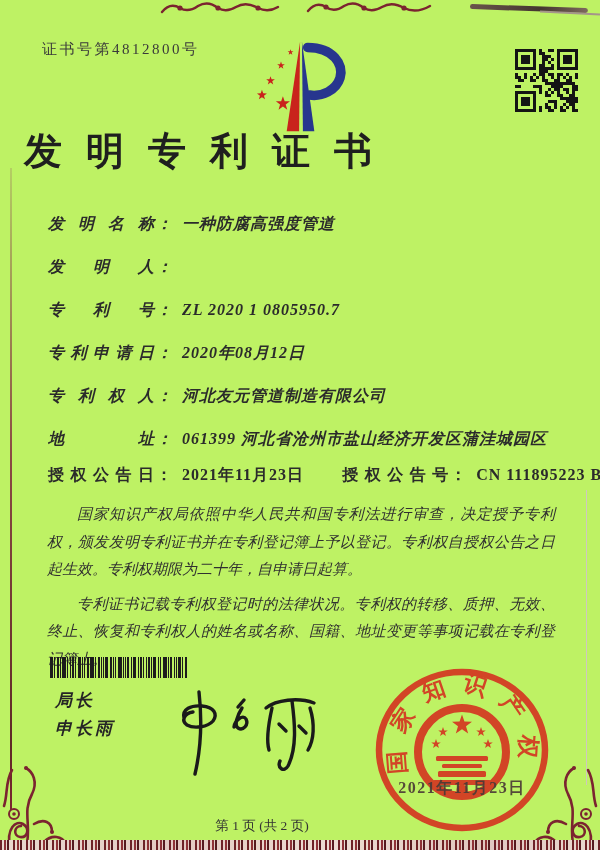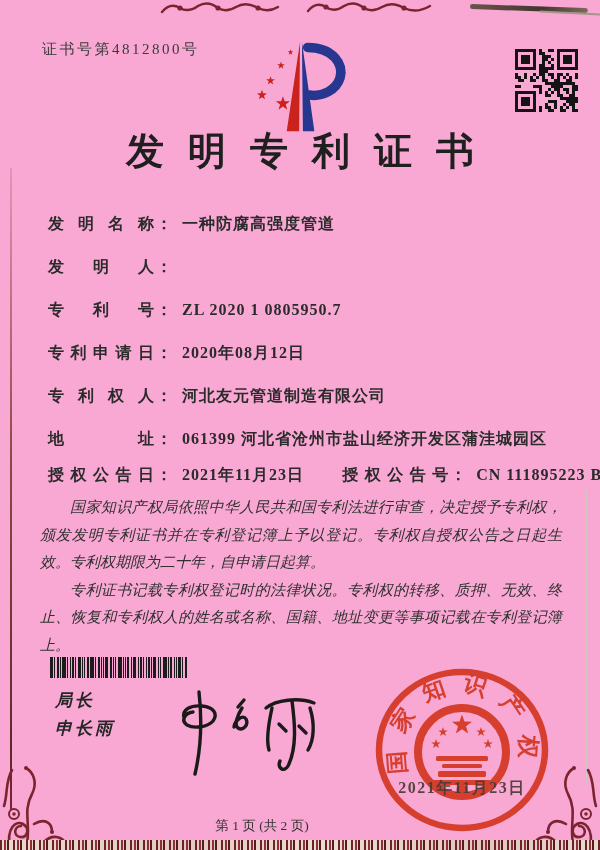--- a/index.html
+++ b/index.html
@@ -1,17 +1,17 @@
 <!DOCTYPE html>
 <html style="--seal-red: #d43822; --logo-red: #c9231c; --logo-blue: #27368e; --ornament: #7b2430; --ink: #1a1a1a;"><head>
 <meta charset="utf-8">
 <style>
   html,body{margin:0;padding:0;}
   body{width:600px;height:850px;overflow:hidden;background:#efece8;}
-  .page{position:relative;width:600px;height:850px;background:#f9a8d4;
+  .page{position:relative;width:600px;height:850px;background:#bef264;
         font-family:"Liberation Serif","DejaVu Serif",serif;color:#2b2b2b;}
 
   
   .top-ornament{position:absolute;left:158px;top:0;width:284px;height:16px;}
   .photo-edge-1{position:absolute;left:470px;top:4px;width:118px;height:5px;
      background:linear-gradient(90deg,#6a554b,#43362f 60%,#7e6a5e);border-radius:3px;
      transform:rotate(2deg);transform-origin:left center;}
   .photo-edge-2{position:absolute;left:540px;top:12px;width:60px;height:2px;background:#a5958a;transform:rotate(3deg);}
   .left-border-line{position:absolute;left:10px;top:168px;width:2px;height:642px;
      background:linear-gradient(180deg,rgba(150,100,95,.25),#8a4a43 45%,#5e2a26 90%,#7b2430);}
@@ -21,38 +21,38 @@
   .corner-flourish.right{left:528px;top:762px;transform:scaleX(-1);}
   .bottom-strip{position:absolute;left:0;bottom:0;width:600px;height:10px;
      background:
        repeating-linear-gradient(90deg,#6d2227 0 2px,rgba(0,0,0,0) 2px 4px,#8e3136 4px 6px,rgba(0,0,0,0) 6px 7px,#561a1f 7px 9px,rgba(0,0,0,0) 9px 13px),
        linear-gradient(90deg,#e9d9cf,#e3c9c2 30%,#ecdcd2 55%,#e0c6bf 80%,#e9d9cf);}
 
   
   .cert-no{position:absolute;left:42px;top:40px;font-size:15px;letter-spacing:2.5px;color:#3a3a3a;}
   .logo{position:absolute;left:252px;top:36px;width:98px;height:100px;}
   .qr{position:absolute;left:515px;top:49px;width:63px;height:63px;}
-  .title{position:absolute;left:0;top:126px;width:600px;text-align:center;
+  .title{position:absolute;left:0;top:126px;width:600px;
      font-size:38px;font-weight:700;letter-spacing:24px;padding-left:24px;box-sizing:border-box;color:#1f1f1f;}
 
   
-  .fields{position:absolute;left:48px;top:214px;width:520px;font-size:16px;font-weight:600;}
+  .fields{position:absolute;left:48px;top:214px;width:520px;font-size:16px;font-weight:600;font-style:italic;}
   .field-row{display:flex;align-items:baseline;margin-bottom:23px;height:20px;}
   .flabel{display:inline-block;width:106px;text-align:justify;text-align-last:justify;}
   .fcolon{margin:0 10px 0 2px;}
   .fvalue{letter-spacing:1px;white-space:nowrap;}
   .grant-row{position:absolute;left:48px;top:465px;width:540px;display:flex;align-items:center;
      font-size:16px;font-weight:600;}
   .grant-pair{display:flex;align-items:baseline;}
   .grant-pair.second{margin-left:38px;}
 
   
   .body-text{position:absolute;left:40px;top:494px;width:522px;font-size:15px;line-height:27.5px;
      font-style:italic;text-align:justify;color:#303030;}
-  .body-text p{margin:0;text-indent:2em;font-style:italic;}
+  .body-text p{margin:7px;text-indent:2em;font-style:italic;}
 
   
   .barcode{position:absolute;left:50px;top:657px;width:190px;height:21px;}
   .signer{position:absolute;left:55px;top:687px;font-family:"Liberation Sans","DejaVu Sans",sans-serif;
      font-weight:700;font-size:17px;letter-spacing:3px;color:#262626;line-height:28px;font-style:italic;}
   .signature{position:absolute;left:158px;top:678px;width:180px;height:112px;}
   .seal{position:absolute;left:372px;top:666px;width:180px;height:170px;opacity:.93;}
   .seal-date{position:absolute;left:372px;top:778px;width:180px;text-align:center;font-size:16px;
      font-weight:700;letter-spacing:1.5px;color:#4c3b36;opacity:.92;}
   .footer{position:absolute;left:0;top:817px;width:524px;text-align:center;font-size:13.5px;color:#333;}

